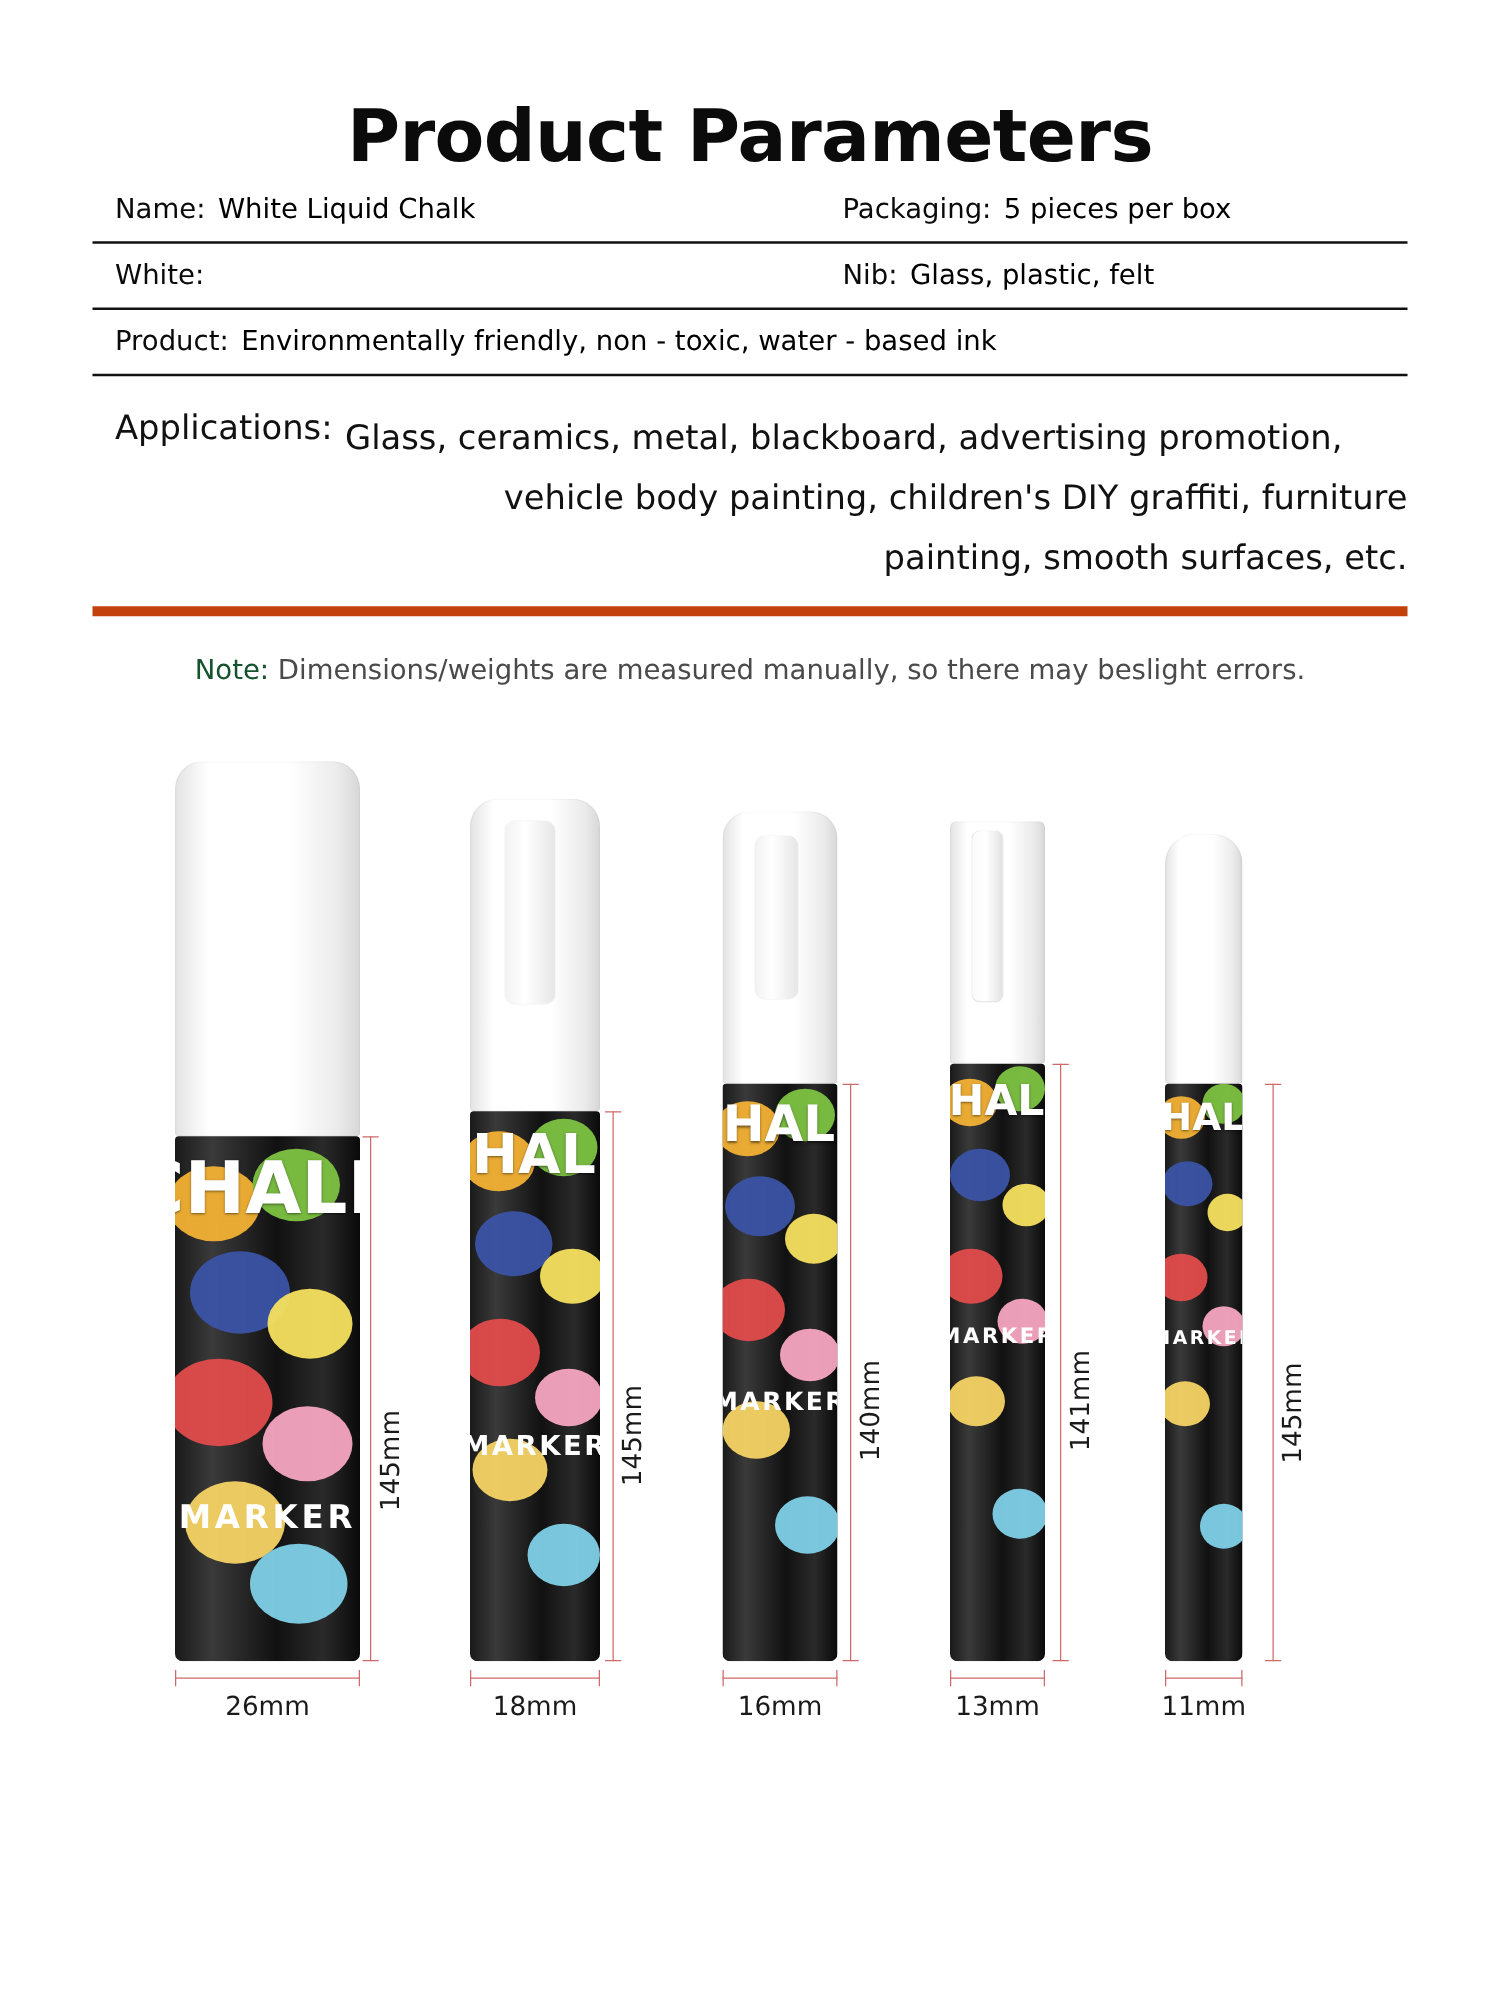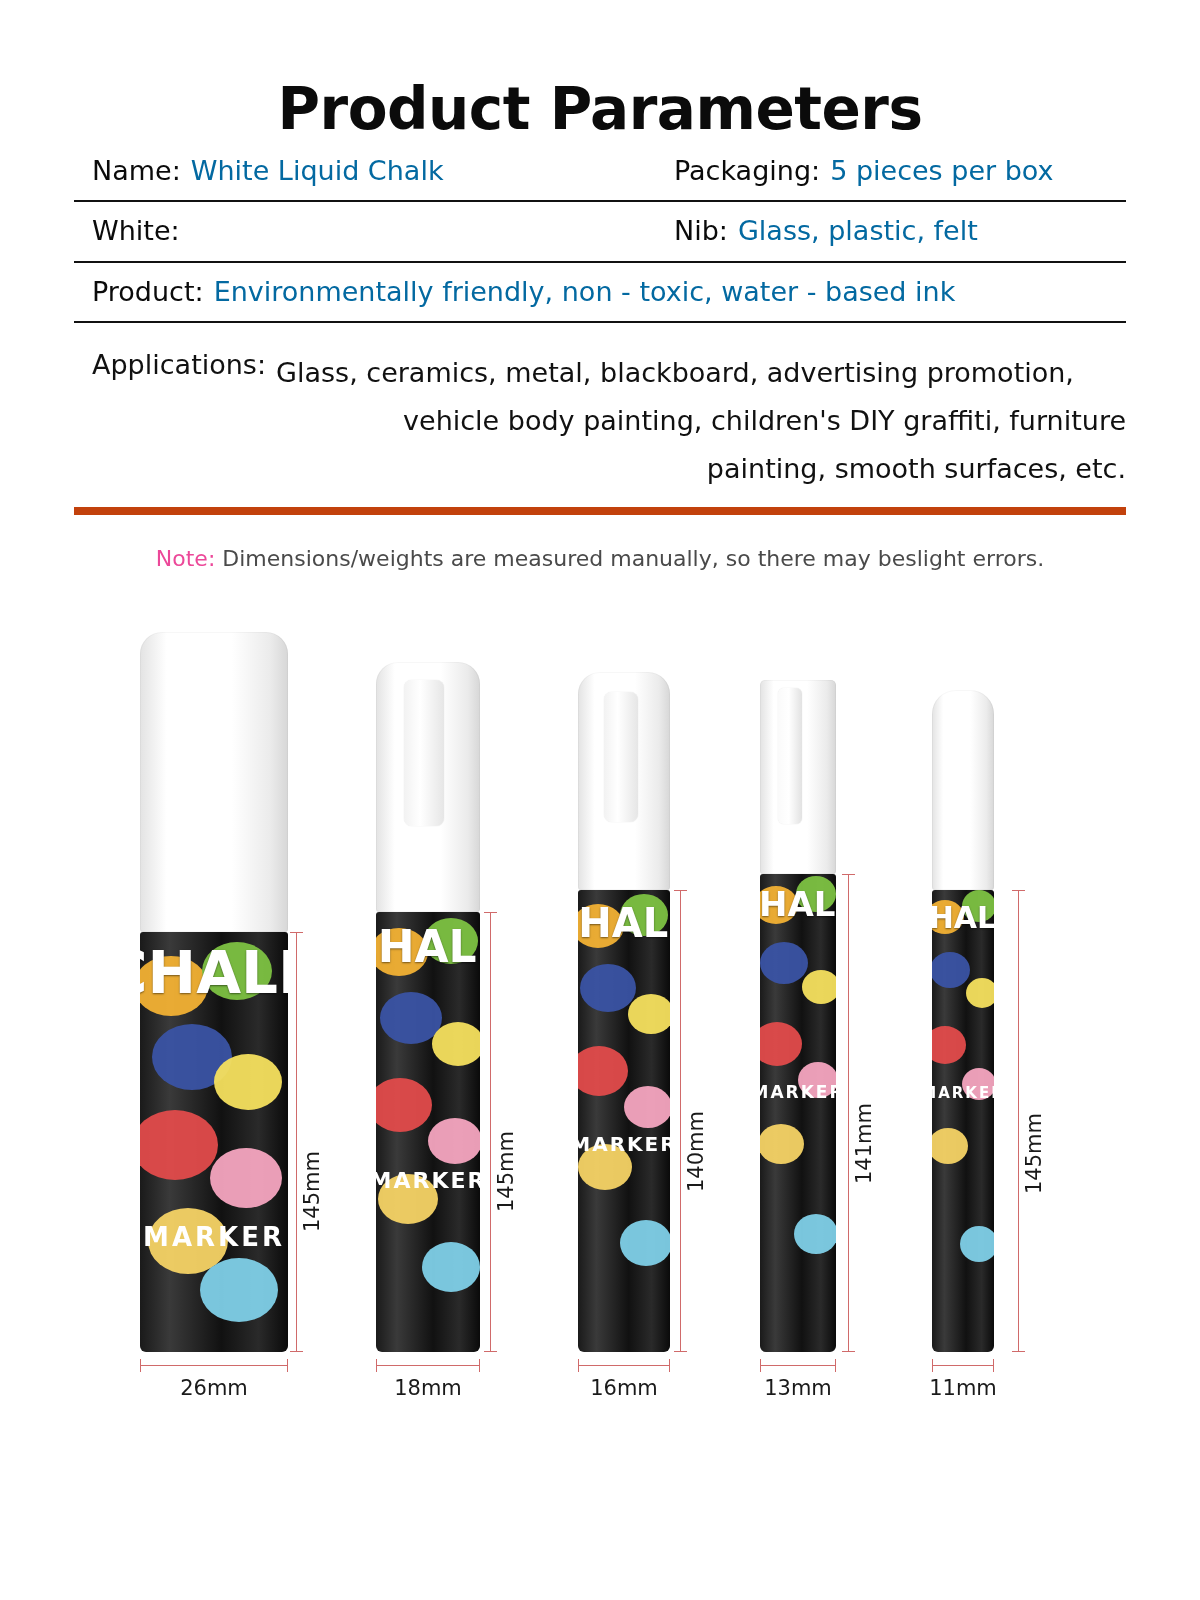--- a/index.html
+++ b/index.html
@@ -42,21 +42,21 @@
     border-bottom: 2px solid #111111;
     padding: 9px 0 9px 0;
   }
   .row.first {
     border-top: 0;
   }
 
   .cell {
     display: flex;
     align-items: baseline;
-    font-size: 27px;
+    font-size: 22px;
     line-height: 1.5;
   }
   .cell.left {
     width: 600px;
     padding-left: 18px;
     box-sizing: border-box;
   }
   .cell.right {
     width: 452px;
     box-sizing: border-box;
@@ -69,21 +69,21 @@
     box-sizing: border-box;
   }
 
   .label {
     font-weight: 400;
     color: #0b0b0b;
     white-space: nowrap;
   }
   .value {
     font-weight: 400;
-    color: #0369a1;
+    color: #000000;
     margin-left: 10px;
   }
 
   .apps-row {
     display: flex;
     width: 1052px;
     margin: 16px auto;
     box-sizing: border-box;
     border-bottom: 8px solid #c2410c;
     padding: 10px 0 14px 0;
@@ -107,21 +107,21 @@
 
   .note {
     width: 1000px;
     margin: 26px auto 0 auto;
     text-align: center;
     color: #4a4a4a;
     font-size: 22px;
     line-height: 1.65;
   }
   .note .note-label {
-    color: #ec4899;
+    color: #14532d;
   }
 
   
   .pens {
     position: relative;
     margin-top: 34px;
     height: 810px;
     width: 1200px;
   }
 

